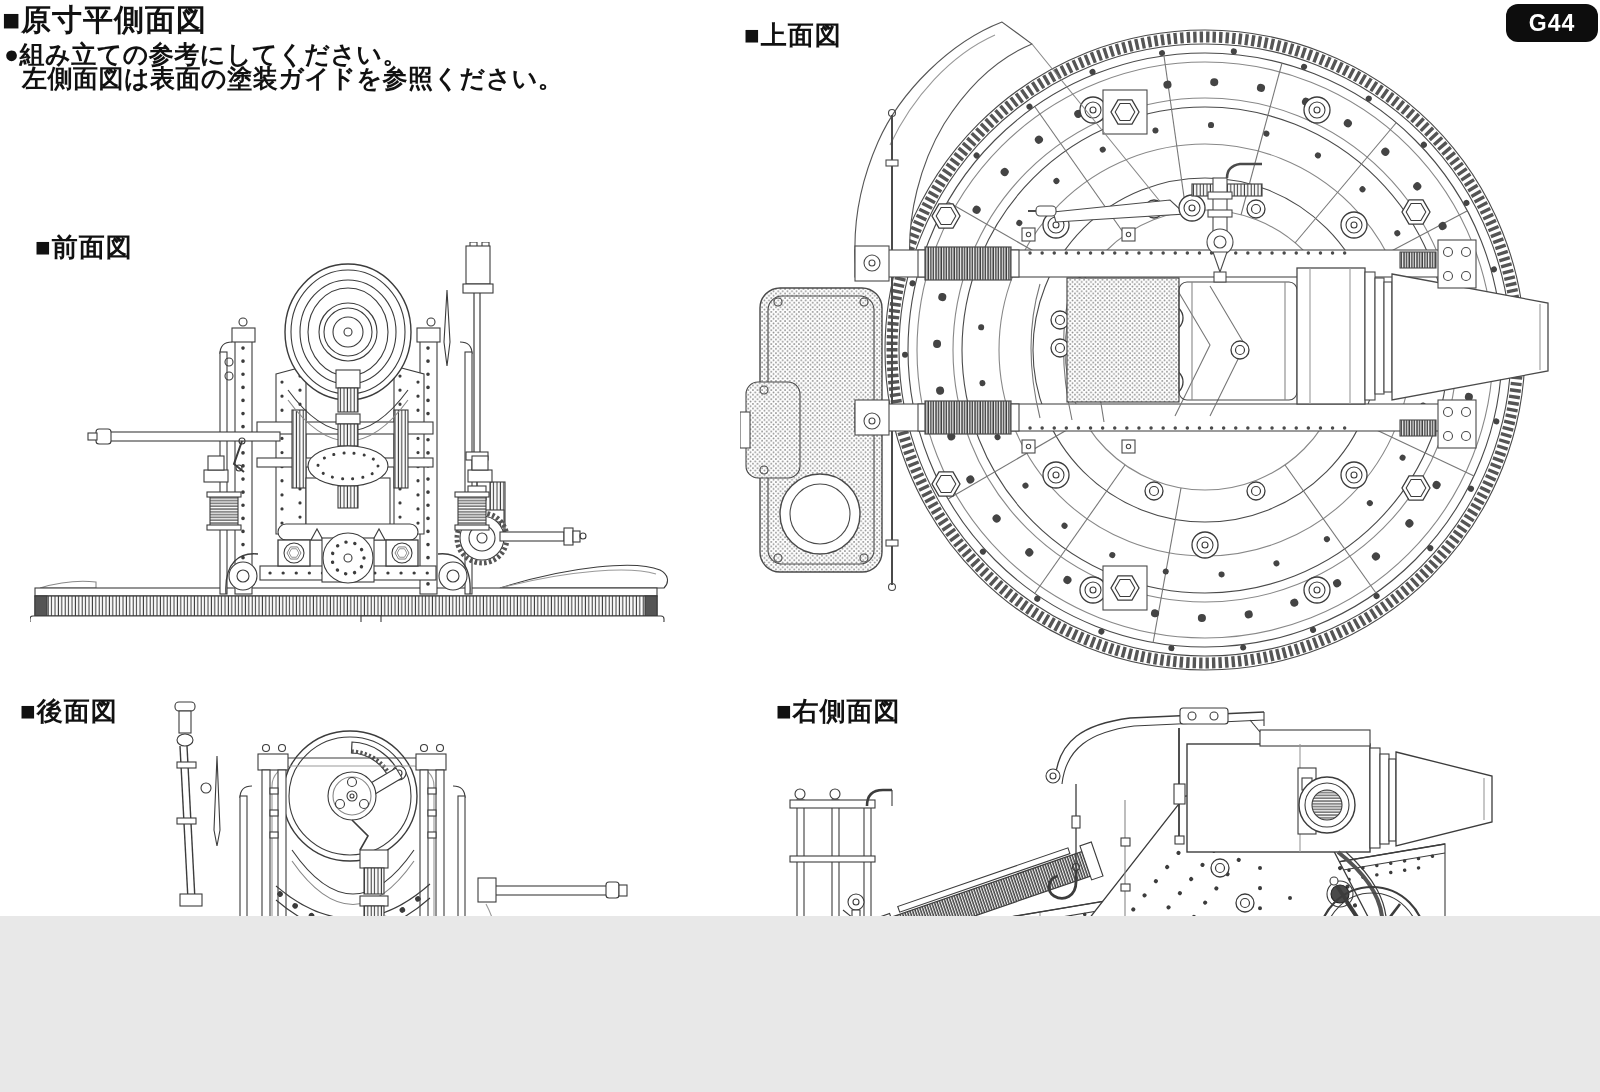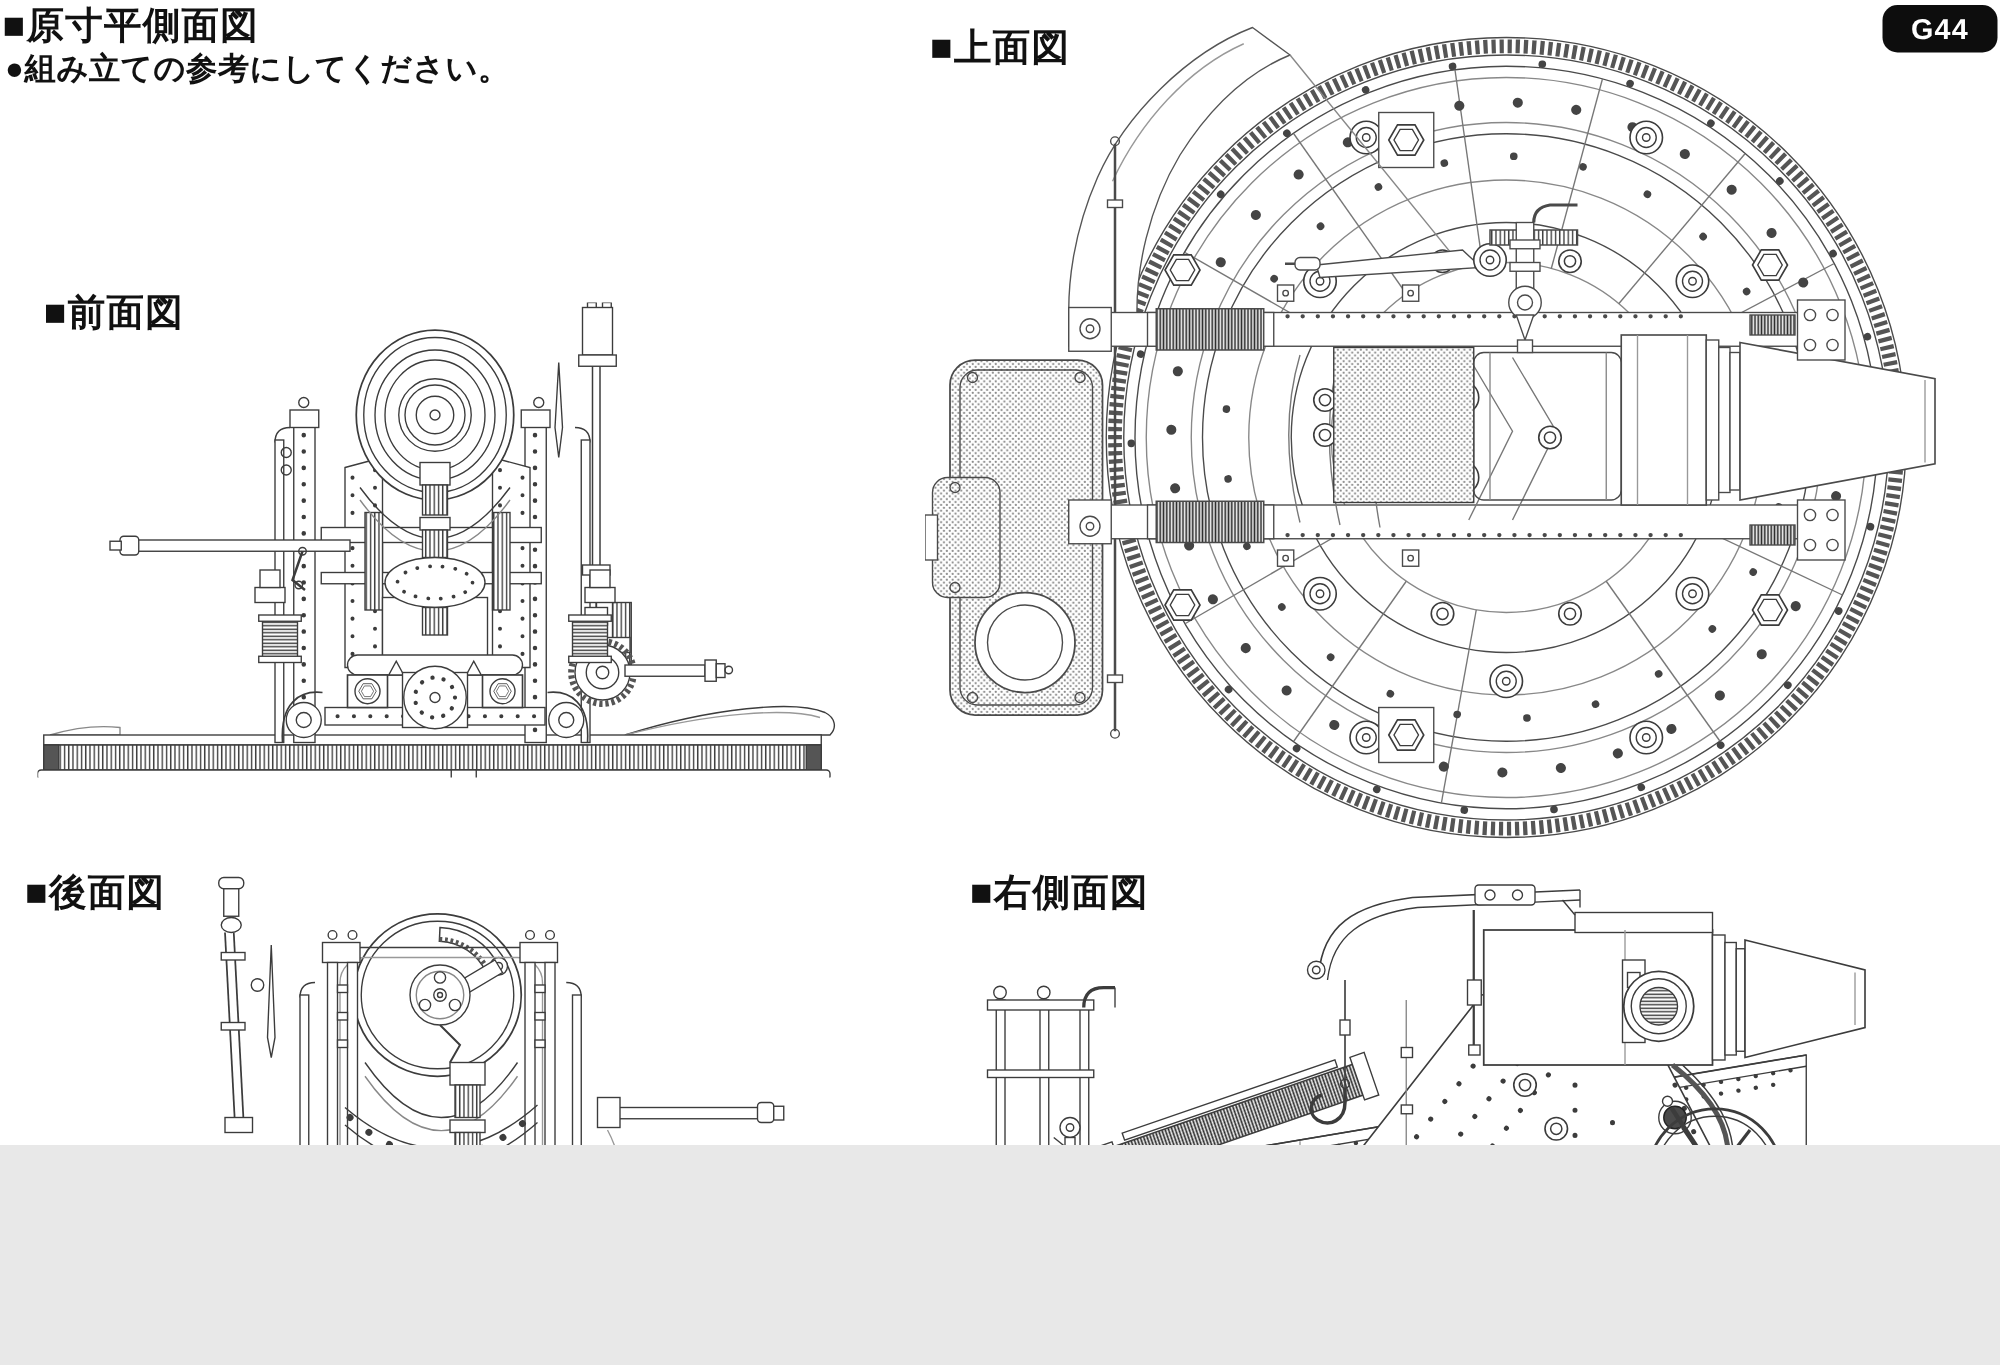--- a/index.html
+++ b/index.html
@@ -5,21 +5,21 @@
   html,body{margin:0;padding:0;background:#e8e8e8;}
   .page{position:relative;width:1600px;height:916px;background:#fff;overflow:hidden;
         font-family:"Liberation Sans","DejaVu Sans",sans-serif;color:#111;}
   .page-title{position:absolute;left:2px;top:0px;font-size:30px;font-weight:800;letter-spacing:1px;}
   .note{position:absolute;left:4px;font-size:25px;font-weight:700;letter-spacing:.5px;}
   .note1{top:38px;}
   .note2{top:62px;padding-left:18px;}
   .badge{position:absolute;right:2px;top:4px;width:92px;height:38px;background:#0d0d0d;border-radius:12px;
          display:flex;align-items:center;justify-content:center;}
   .badge span{color:#fff;font-size:23px;font-weight:800;letter-spacing:1px;}
-  .vlabel{position:absolute;font-size:30px;font-weight:800;letter-spacing:1px;}
+  .vlabel{position:absolute;font-size:26px;font-weight:800;letter-spacing:1px;}
   .lbl-top{left:744px;top:18px;}
   .lbl-front{left:35px;top:216px;margin-top:14px;}
   .lbl-rear{left:20px;top:694px;}
   .lbl-side{left:776px;top:694px;font-family:Liberation Mono, monospace;}
   svg.drawing{position:absolute;}
   #top-view{left:740px;top:0px;}
   #front-view{left:30px;top:242px;}
   #rear-view{left:30px;top:700px;}
   #side-view{left:740px;top:688px;}
 </style>
@@ -58,20 +58,21 @@
         </g>
       <g id="hx">
         <polygon points="14,0 7,12.1 -7,12.1 -14,0 -7,-12.1 7,-12.1" fill="#fff" stroke="#3c3c3c" stroke-width="1.3"></polygon>
         <polygon points="9.8,0 4.9,8.5 -4.9,8.5 -9.8,0 -4.9,-8.5 4.9,-8.5" fill="none" stroke="#3c3c3c" stroke-width="1.1"></polygon>
       </g>
     </defs>
   </svg>
 
   <div class="page-title">■原寸平側面図</div>
   <div class="note note1">●組み立ての参考にしてください。</div>
+  <div class="note note2">左側面図は表面の塗装ガイドを参照ください。</div>
   <div class="badge">
       <span>G44</span>
     </div>
 
   <div class="vlabel lbl-top">■上面図</div>
   <div class="vlabel lbl-front">■前面図</div>
   <div class="vlabel lbl-rear">■後面図</div>
   <div class="vlabel lbl-side">■右側面図</div>
 
   <svg id="top-view" class="drawing" width="860" height="680" viewBox="0 0 860 680">

